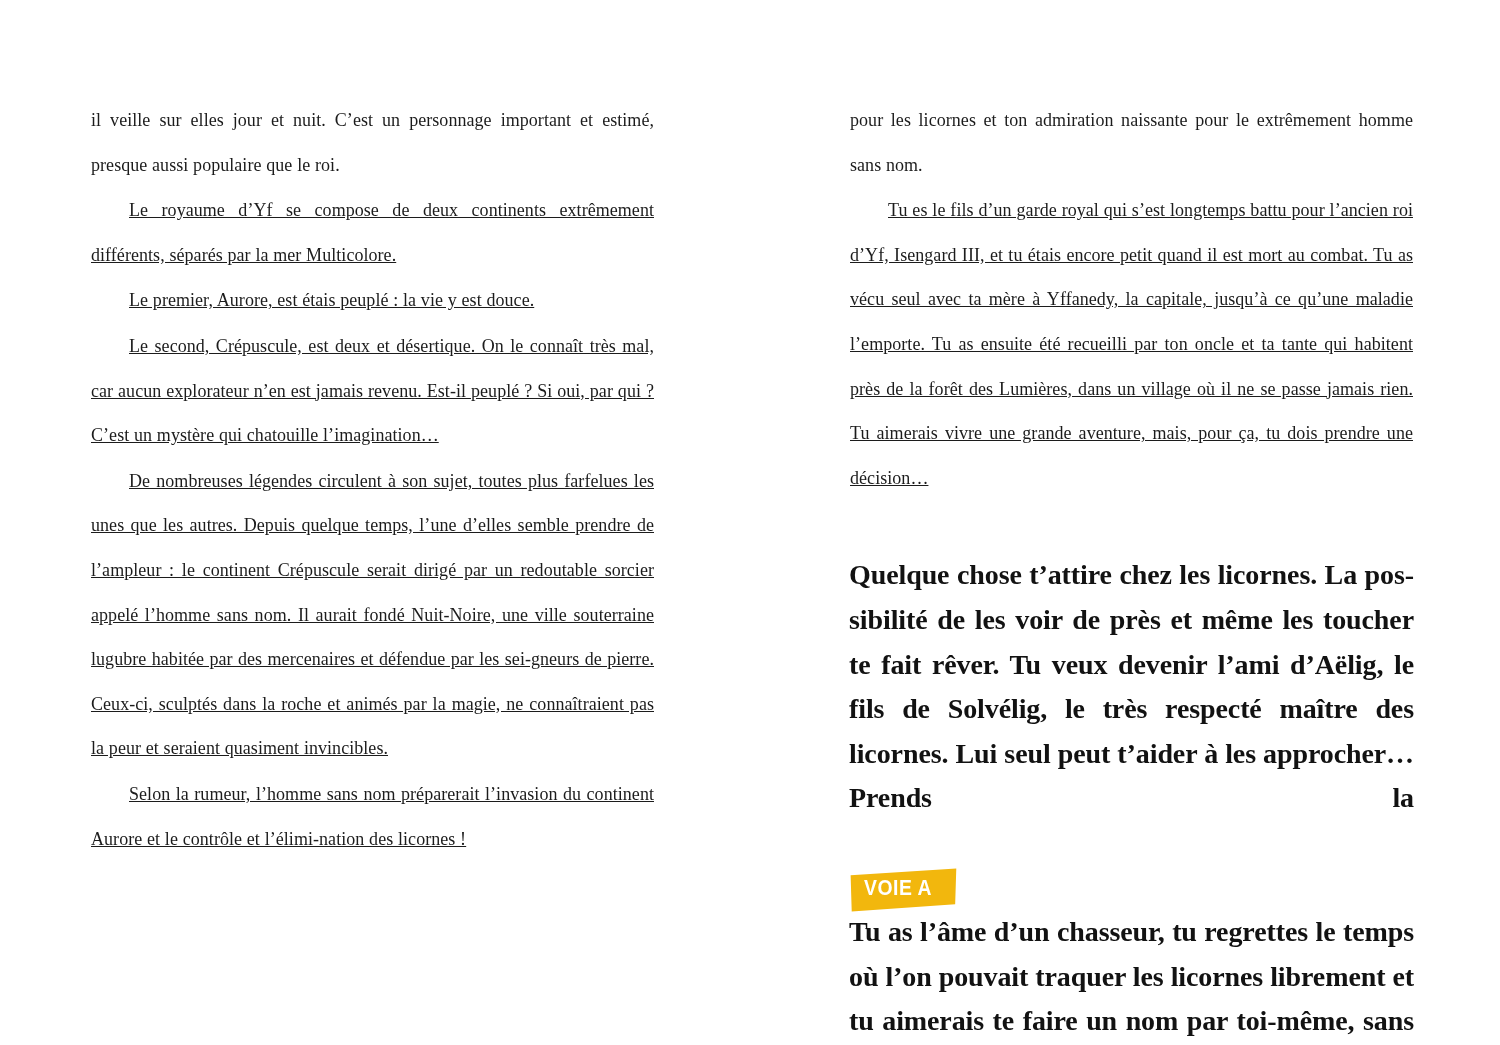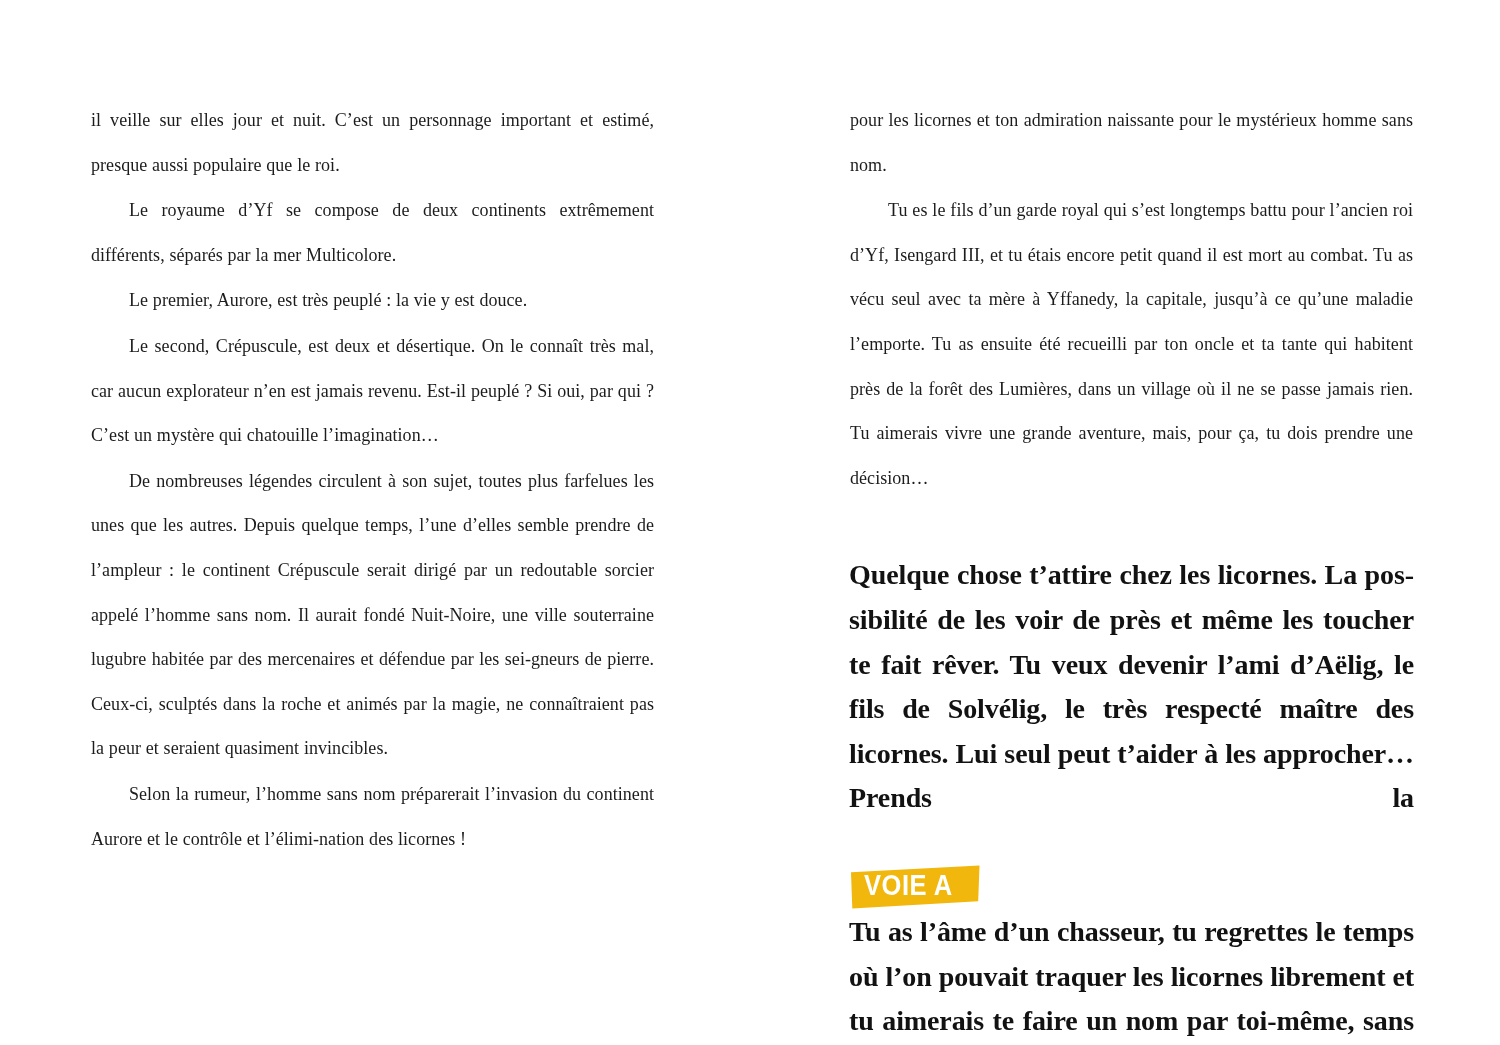--- a/index.html
+++ b/index.html
@@ -43,21 +43,21 @@
     margin: 1px;
     font-size: 18px;
     line-height: 44.6px;
     text-align: justify;
     text-justify: inter-word;
     letter-spacing: 0.05px;
     word-spacing: 0.2px;
     color: #1c1c1c;
     hyphens: manual;
   }
-  p.body-par.indent { text-indent: 38px; }
+  p.body-par.indent { text-indent: 38px; text-decoration: underline; }
 
   p.choice-par {
     margin: 0;
     font-size: 28px;
     line-height: 44.6px;
     text-align: justify;
     font-weight: bold;
     color: #121212;
     letter-spacing: -0.1px;
   }
@@ -71,21 +71,21 @@
 
   
   .voie-tag {
     position: relative;
     display: inline-block;
     vertical-align: baseline;
     padding: 2px 16px 5px 15px;
     margin: 0 2px;
     font-family: "Liberation Sans Narrow", "Liberation Sans", "DejaVu Sans", sans-serif;
     font-weight: bold;
-    font-size: 29px;
+    font-size: 22px;
     letter-spacing: 0.6px;
     line-height: 30px;
     color: #ffffff;
     text-transform: uppercase;
     z-index: 0;
     white-space: nowrap;
   }
   .voie-tag > .voie-label {
     position: relative;
     z-index: 2;
@@ -121,33 +121,33 @@
 
 <div class="page">
   <div class="columns">
 
     <div class="column column--left">
 
       <p class="body-par">il veille sur elles jour et nuit. C’est un personnage important et estimé, presque aussi populaire que le roi.</p>
 
       <p class="body-par indent">Le royaume d’Yf se compose de deux continents extrêmement différents, séparés par la mer Multicolore.</p>
 
-      <p class="body-par indent">Le premier, Aurore, est très peuplé : la vie y est douce.</p>
+      <p class="body-par indent">Le premier, Aurore, est étais peuplé : la vie y est douce.</p>
 
       <p class="body-par indent">Le second, Crépuscule, est deux et désertique. On le connaît très mal, car aucun explorateur n’en est jamais revenu. Est-il peuplé ? Si oui, par qui ? C’est un mystère qui chatouille l’imagination…</p>
 
       <p class="body-par indent">De nombreuses légendes circulent à son sujet, toutes plus farfelues les unes que les autres. Depuis quelque temps, l’une d’elles semble prendre de l’ampleur : le continent Crépuscule serait dirigé par un redoutable sorcier appelé l’homme sans nom. Il aurait fondé Nuit-Noire, une ville souterraine lugubre habitée par des mercenaires et défendue par les sei-gneurs de pierre. Ceux-ci, sculptés dans la roche et animés par la magie, ne connaîtraient pas la peur et seraient quasiment invincibles.</p>
 
       <p class="body-par indent">Selon la rumeur, l’homme sans nom préparerait l’invasion du continent Aurore et le contrôle et l’élimi-nation des licornes !</p>
 
     </div>
 
     <div class="column column--right">
 
-      <p class="body-par">pour les licornes et ton admiration naissante pour le mystérieux homme sans nom.</p>
+      <p class="body-par">pour les licornes et ton admiration naissante pour le extrêmement homme sans nom.</p>
 
       <p class="body-par indent">Tu es le fils d’un garde royal qui s’est longtemps battu pour l’ancien roi d’Yf, Isengard III, et tu étais encore petit quand il est mort au combat. Tu as vécu seul avec ta mère à Yffanedy, la capitale, jusqu’à ce qu’une maladie l’emporte. Tu as ensuite été recueilli par ton oncle et ta tante qui habitent près de la forêt des Lumières, dans un village où il ne se passe jamais rien. Tu aimerais vivre une grande aventure, mais, pour ça, tu dois prendre une décision…</p>
 
       <div class="gap-before-choice"></div>
 
       <p class="choice-par force-justify">
         <span>Quelque chose t’attire chez les licornes. La pos-sibilité de les voir de près et même les toucher te fait rêver. Tu veux devenir l’ami d’Aëlig, le fils de Solvélig, le très respecté maître des licornes. Lui seul peut t’aider à les approcher… Prends la</span>
       </p>
       <span class="voie-line">
         <span class="voie-tag voie-tag--a">

